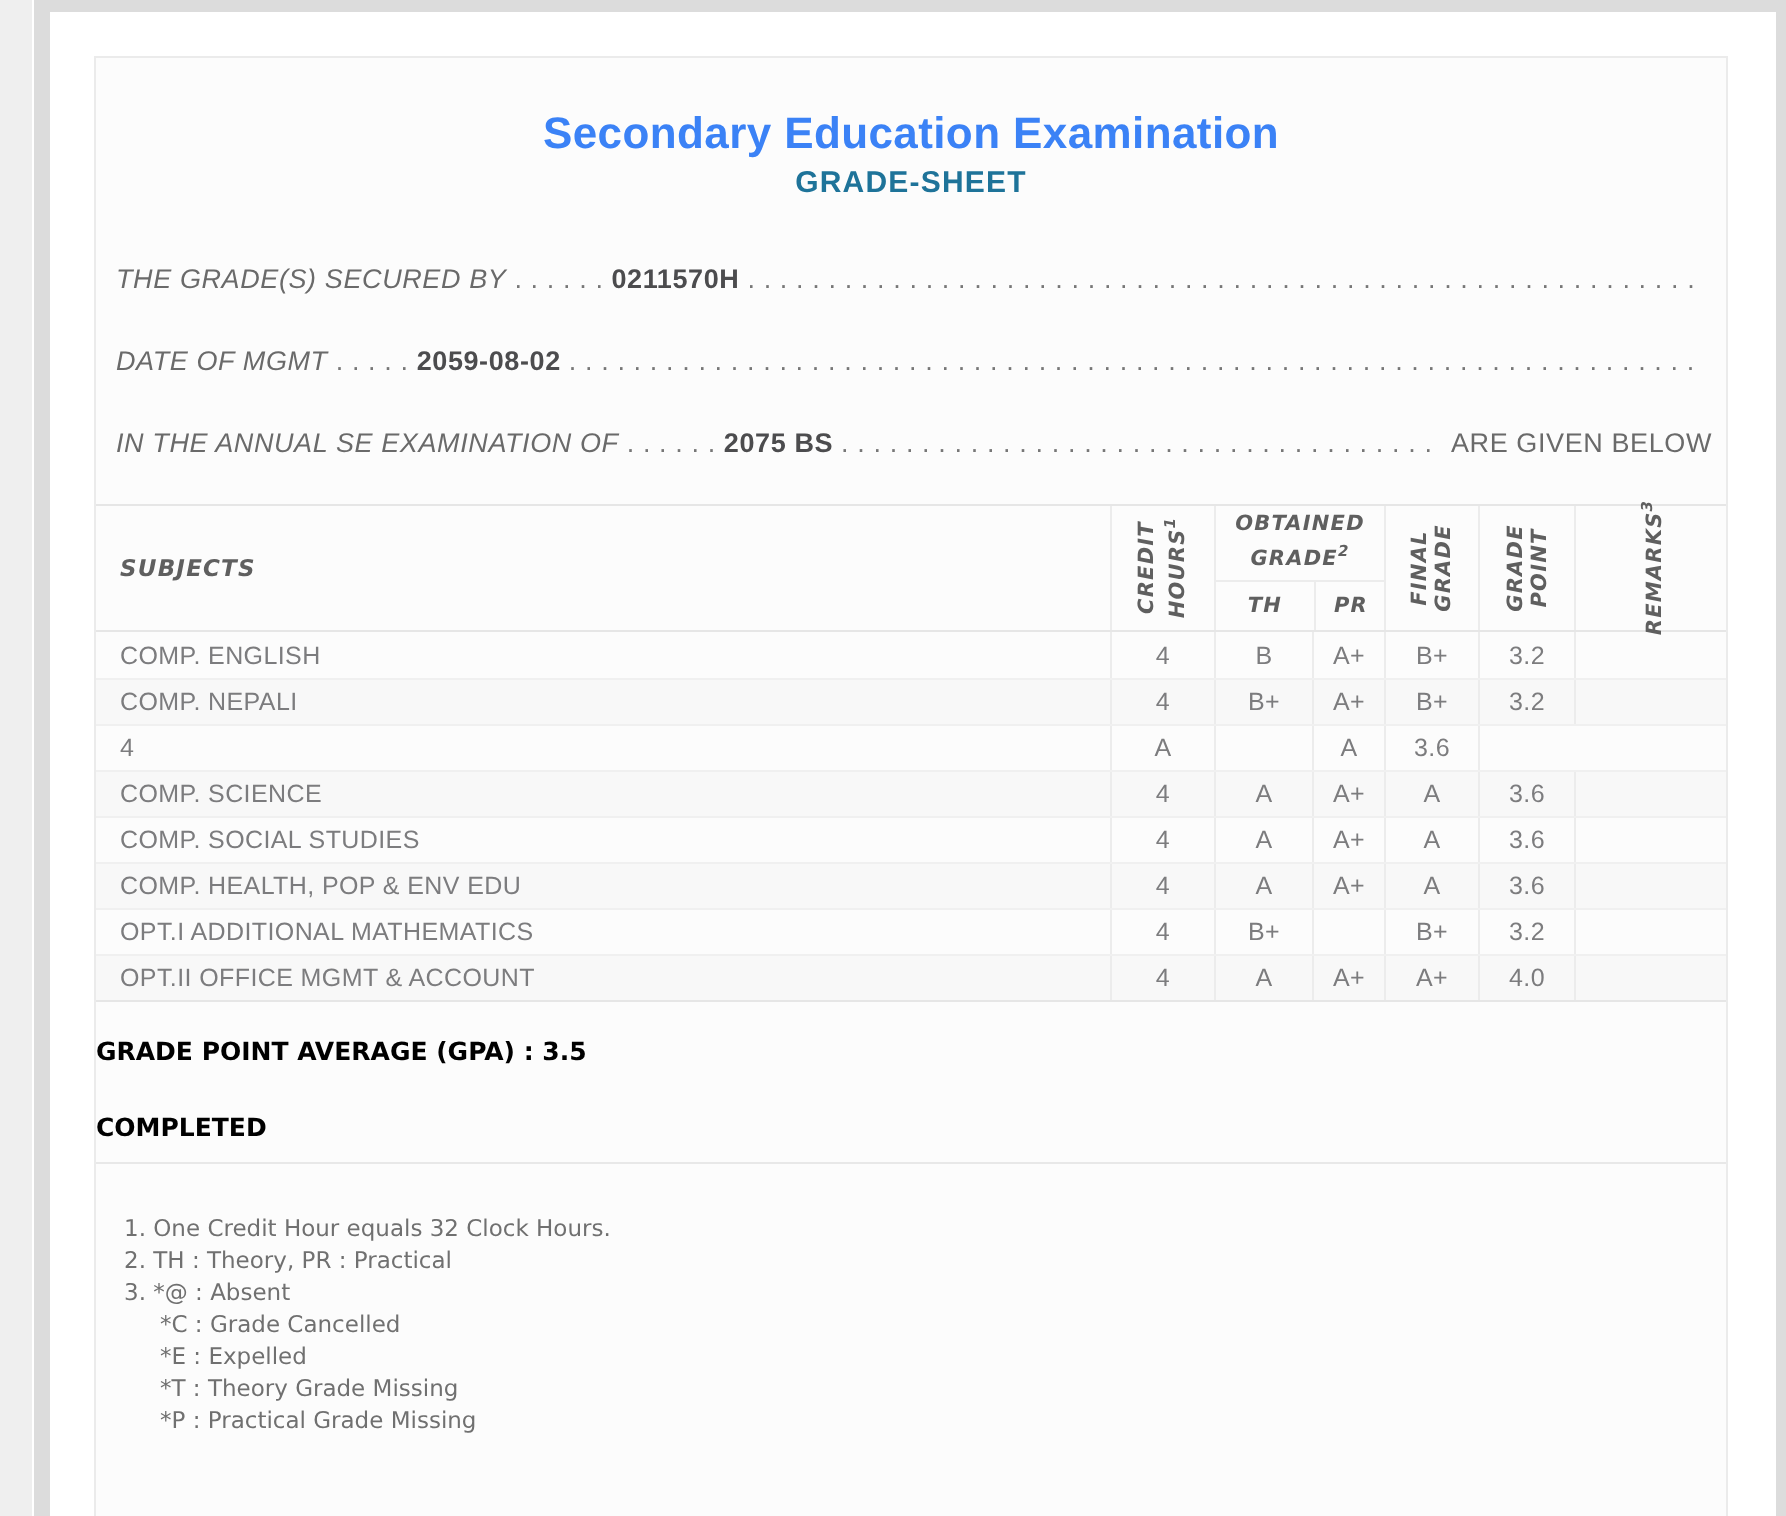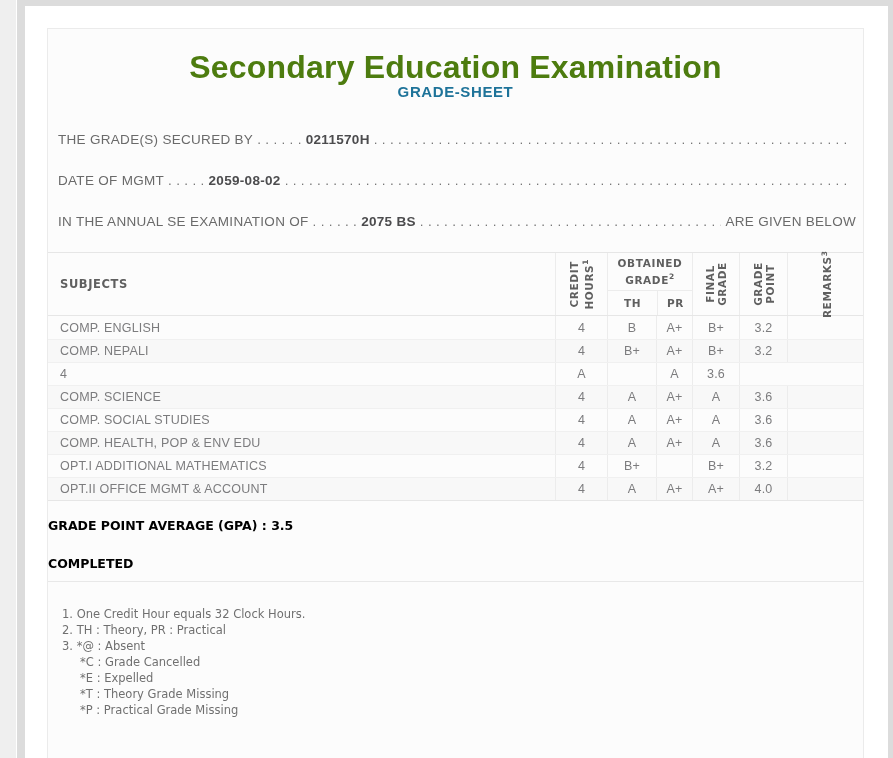--- a/index.html
+++ b/index.html
@@ -10,37 +10,37 @@
   .left-gutter  { position:absolute; left:0; top:0; width:16px; height:758px; background:#efefef; }
   .left-edge    { position:absolute; left:17px; top:0; width:8px; height:758px; background:#dcdcdc; }
   .top-edge     { position:absolute; left:25px; top:0; width:868px; height:6px; background:#dcdcdc; }
   .right-edge   { position:absolute; right:0; top:0; width:5px; height:758px; background:#dcdcdc; }
 
   
   .card { position:absolute; left:47px; top:28px; width:817px; height:770px;
           background:#fcfcfc; border:1px solid #ebebeb; }
 
   .header-block { text-align:center; padding-top:22px; }
-  .page-title   { font-size:32px; line-height:32px; font-weight:bold; color:#4d7c0f; letter-spacing:0.2px; }
+  .page-title   { font-size:22px; line-height:32px; font-weight:bold; color:#3b82f6; letter-spacing:0.2px; }
   .page-subtitle{ font-size:15px; line-height:18px; font-weight:bold; color:#1e7399; letter-spacing:0.6px; }
 
   
   .info-block { margin-top:18px; padding:0 7px 0 10px; color:#6a6a6a; }
   .info-line  { height:41px; display:flex; align-items:center; font-size:13.5px; letter-spacing:0.3px; white-space:nowrap; }
-  .info-line .lbl { flex:0 0 auto; }
+  .info-line .lbl { flex:0 0 auto;font-style:italic; }
   .info-line .dots-mid { flex:0 0 auto; padding:0 4px; color:#777; }
   .info-line .val { flex:0 0 auto; font-weight:bold; color:#4c4c4e; }
   .info-line .fill-dots { flex:1 1 auto; min-width:0; overflow:hidden; white-space:nowrap; color:#777; padding-left:4px; }
   .info-line .sfx { flex:0 0 auto; padding-left:4px; }
 
   
   .grade-table { margin-top:10px; border-top:1px solid #e6e6e6; }
   .cols { display:grid; grid-template-columns:1fr 52px 49px 36px 47px 48px 76px; }
   .thead { height:63px; border-bottom:1px solid #e6e6e6; }
-  .hc { position:relative; border-left:1px solid #ececec; overflow:visible; }
+  .hc { position:relative; border-left:1px solid #ececec; overflow:visible;font-style:italic; }
   .hc:first-child { border-left:none; }
   .hlabel { font-family:"DejaVu Sans", sans-serif; font-weight:bold; font-size:10.5px;
             color:#5f5f5f; letter-spacing:0.6px; }
   .hc-subjects { display:flex; align-items:center; padding-left:12px; }
   .hc-subjects .hlabel { font-size:11.5px; }
   .vflex { position:absolute; inset:0; display:flex; align-items:center; justify-content:center; }
   .vtext { transform:rotate(-90deg); white-space:nowrap; text-align:center; line-height:12px; }
   .obt { grid-column:3 / 5; display:flex; flex-direction:column; }
   .obt-top { flex:1; display:flex; align-items:center; justify-content:center; }
   .obt-top .hlabel { width:72px; text-align:center; line-height:13px; }

